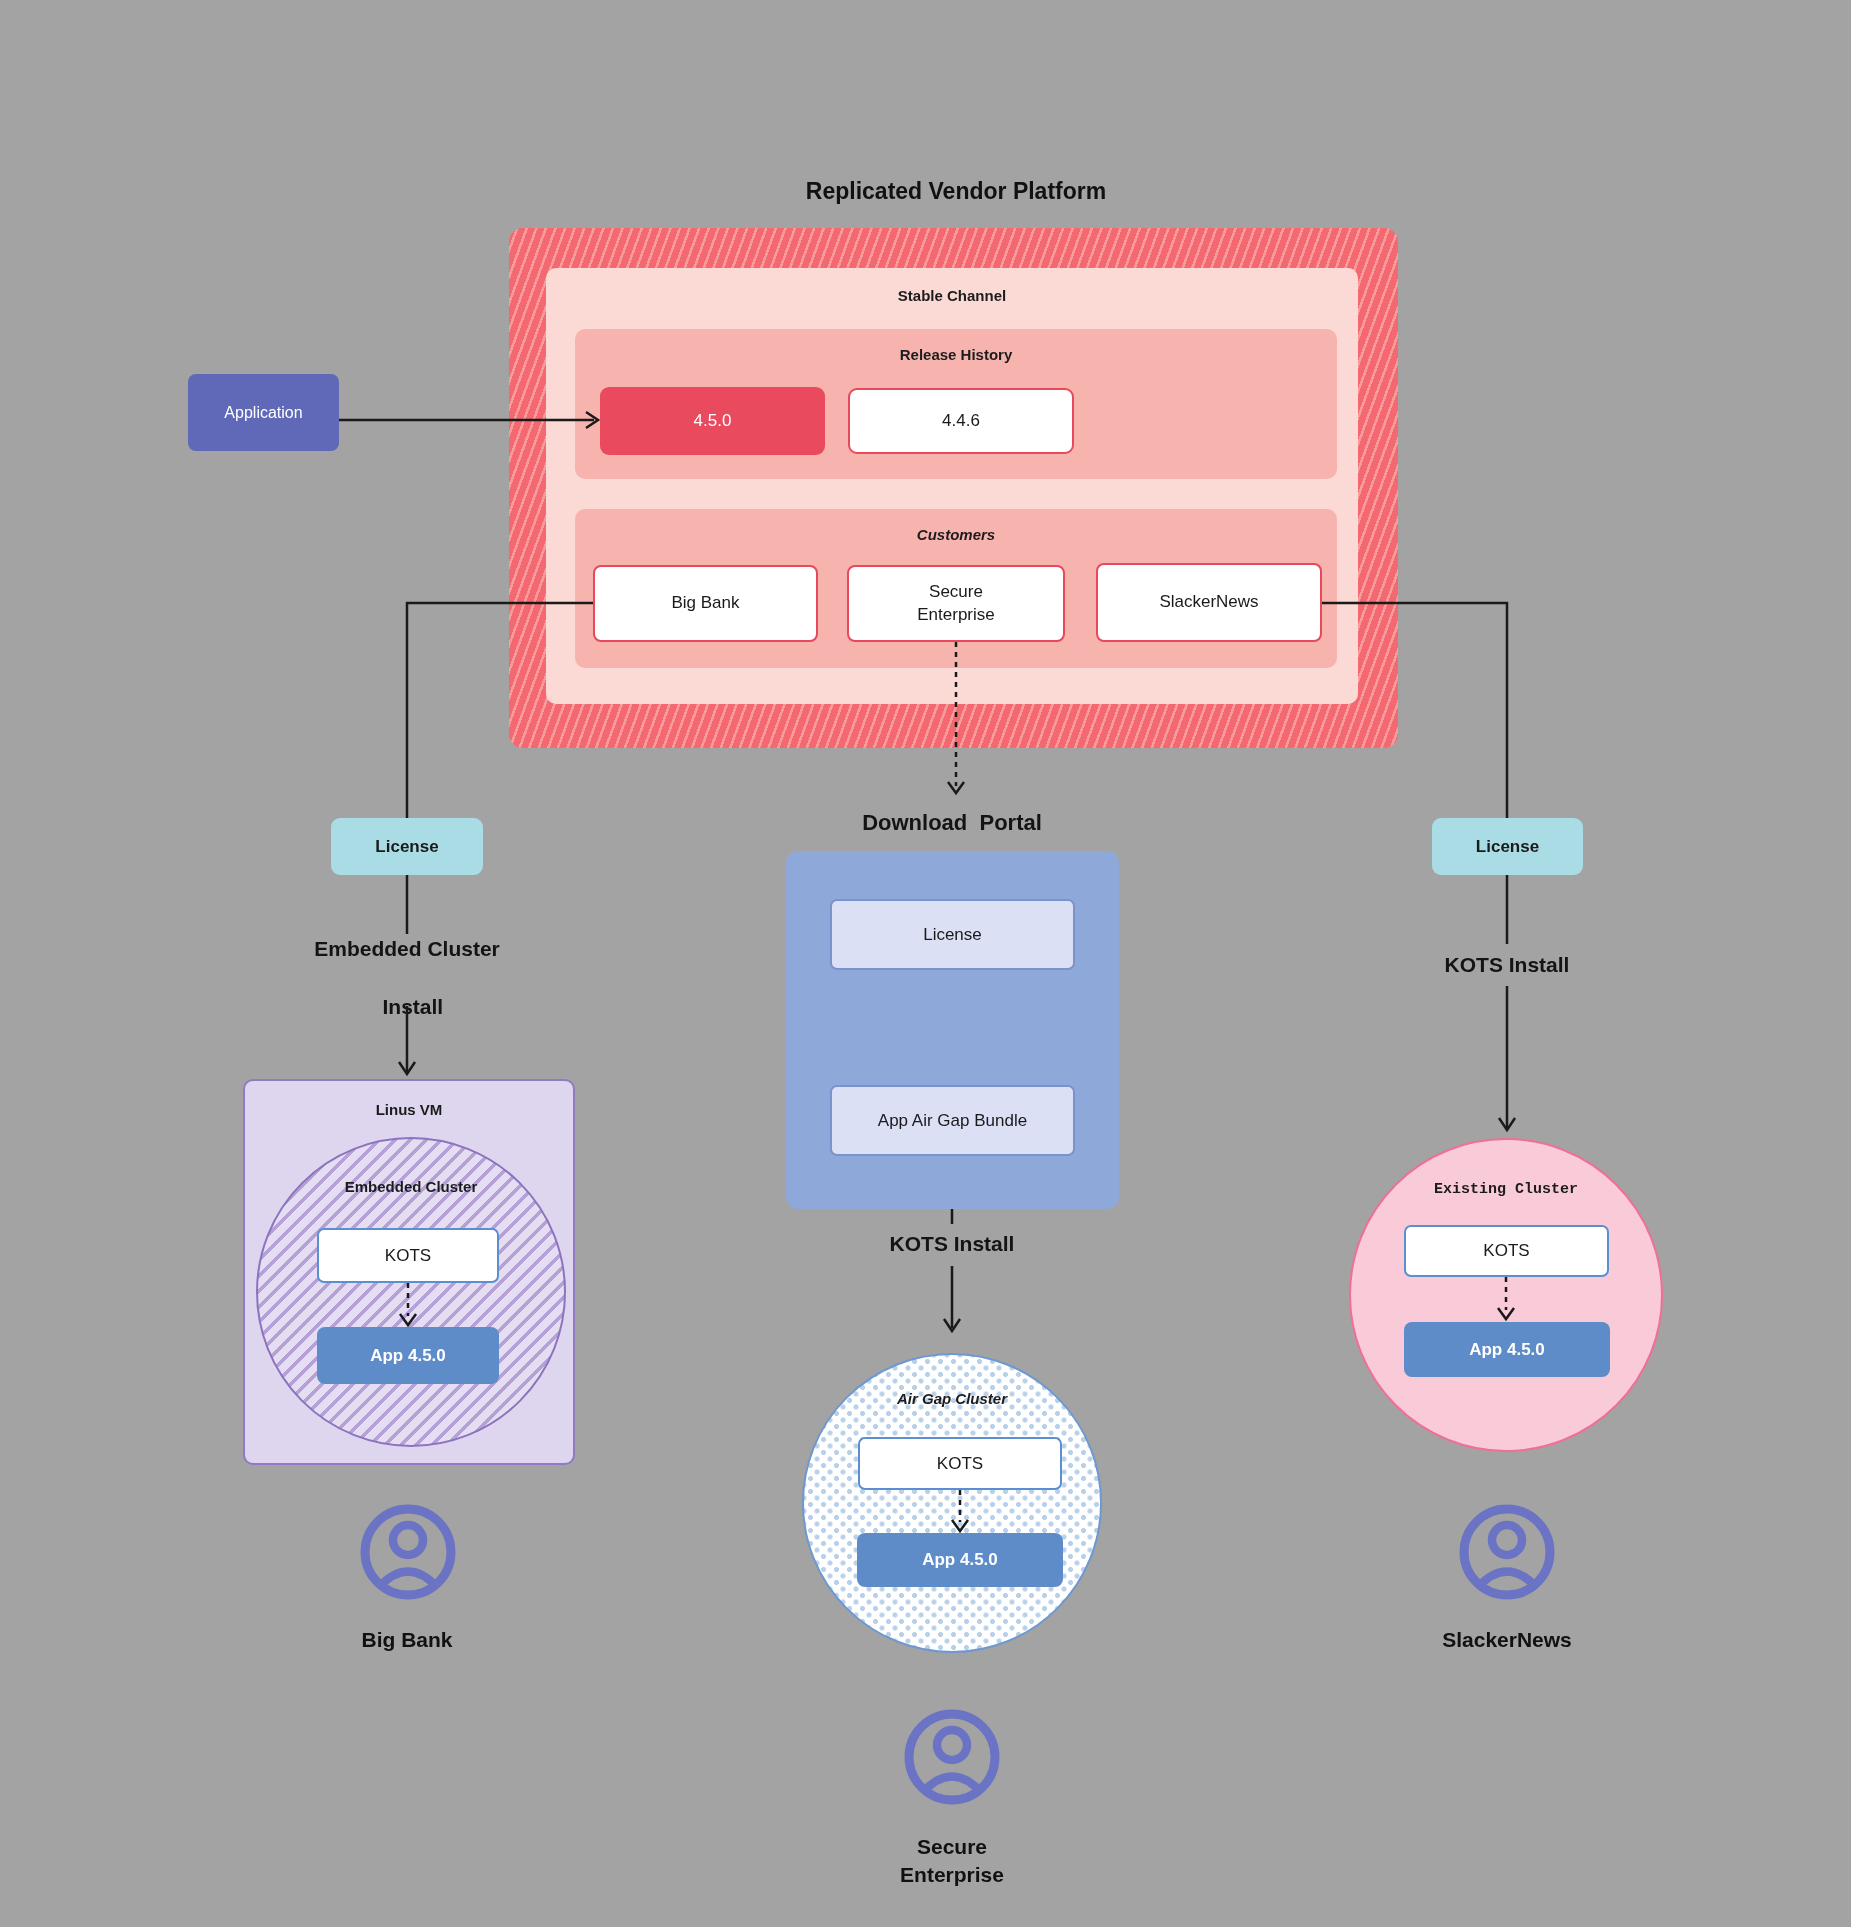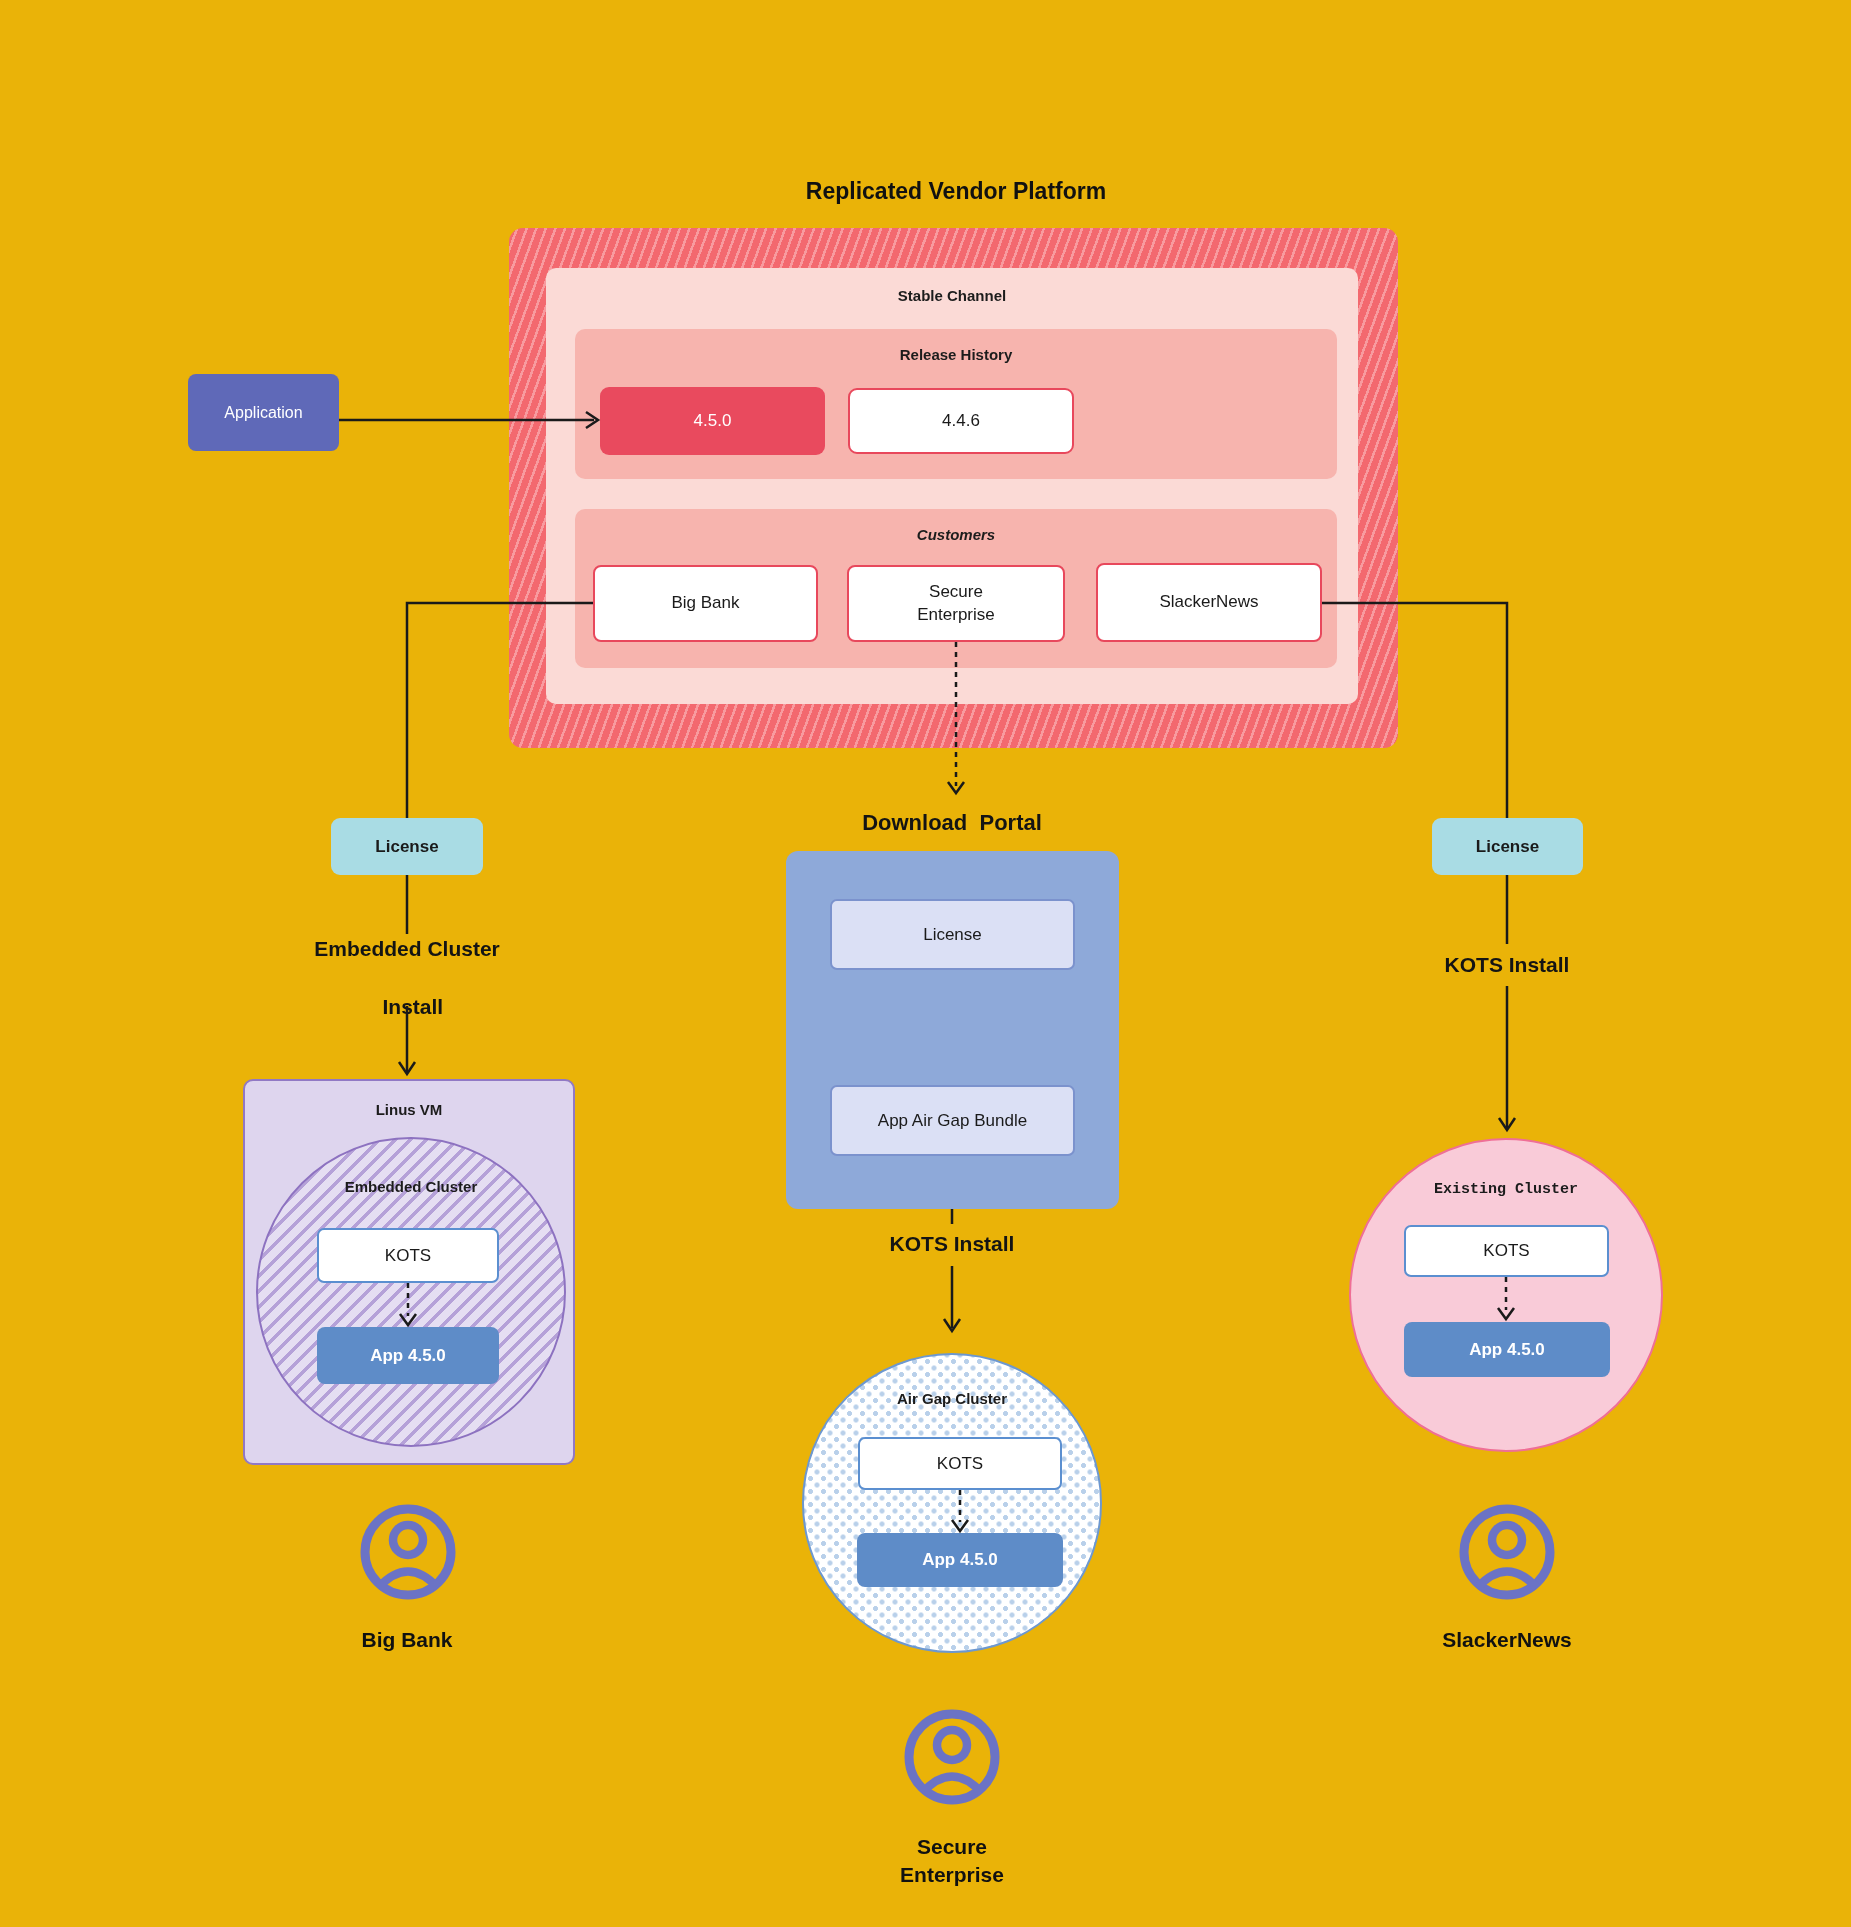--- a/index.html
+++ b/index.html
@@ -1,17 +1,17 @@
 <!DOCTYPE html>
 <html><head>
 <meta charset="utf-8">
 <style>
   html,body{margin:0;padding:0;background:#ffffff;}
   #stage{
-    position:relative;width:1851px;height:1927px;background:#eab308;
+    position:relative;width:1851px;height:1927px;background:#a3a3a3;
     font-family:"Liberation Sans","DejaVu Sans",sans-serif;color:#1a1a1a;overflow:hidden;
   }
   .abs{position:absolute;box-sizing:border-box;}
   .box{position:absolute;box-sizing:border-box;display:flex;align-items:center;justify-content:center;text-align:center;}
   .ctext{position:absolute;transform:translateX(-50%);text-align:center;white-space:pre;}
   
   .platform{
     left:509px;top:228px;width:889px;height:520px;border-radius:14px;
     background:repeating-linear-gradient(110deg,#f3696f 0 6.5px,#f89b9f 6.5px 9px);
   }
@@ -100,21 +100,21 @@
   <div class="box dp-item" style="top:1085px;">App Air Gap Bundle</div>
 
   <div class="abs linusvm"></div>
   <div class="ctext sec-label" style="left:409px;top:1101px;">Linus VM</div>
   <div class="abs embcircle"></div>
   <div class="ctext sec-label" style="left:411px;top:1178px;">Embedded Cluster</div>
   <div class="box kotsbox kots-l">KOTS</div>
   <div class="box appbox app-l">App 4.5.0</div>
 
   <div class="abs airgapcircle"></div>
-  <div class="ctext sec-label" style="left:952px;top:1390px;">Air Gap Cluster</div>
+  <div class="ctext sec-label" style="left:952px;top:1390px;font-style:italic;">Air Gap Cluster</div>
   <div class="box kotsbox kots-m">KOTS</div>
   <div class="box appbox app-m">App 4.5.0</div>
 
   <div class="abs existcircle"></div>
   <div class="ctext sec-label" style="left:1506px;top:1181px;font-family:Liberation Mono, monospace;">Existing Cluster</div>
   <div class="box kotsbox kots-r">KOTS</div>
   <div class="box appbox app-r">App 4.5.0</div>
 
   <svg class="person" style="left:356px;top:1500px;" viewBox="0 0 104 104">
     <circle cx="52" cy="52" r="43" fill="none" stroke="#6b73c5" stroke-width="9"></circle>

